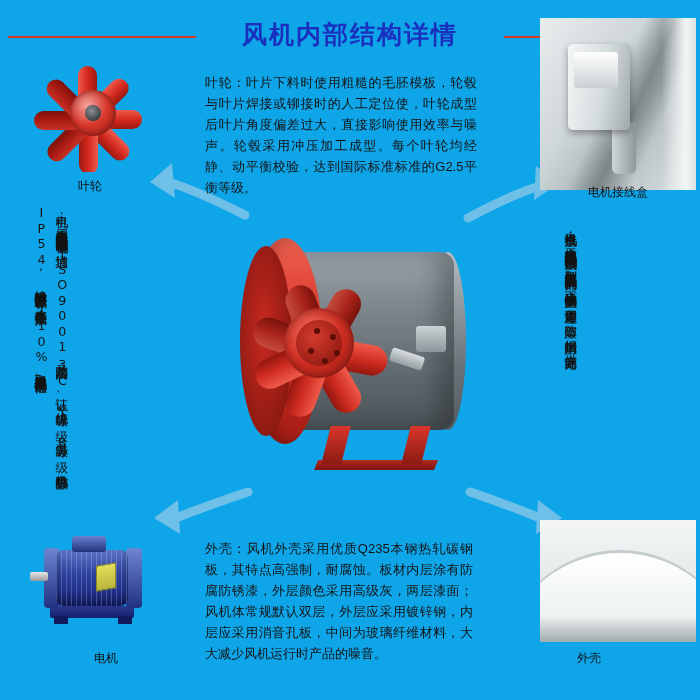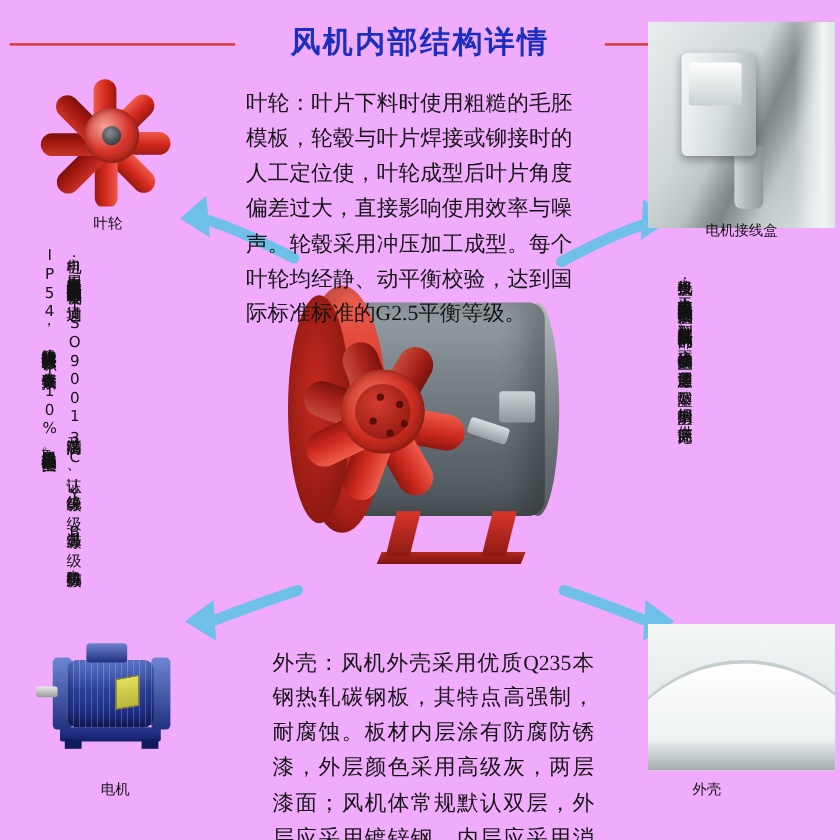--- a/index.html
+++ b/index.html
@@ -5,21 +5,21 @@
   html, body {
     margin: 0;
     padding: 0;
     background: #ffffff;
   }
   #page {
     position: relative;
     width: 700px;
     height: 700px;
     overflow: hidden;
-    background: #f0abfc;
+    background: #0ea5e9;
     font-family: "DejaVu Sans", "Liberation Sans", sans-serif;
   }
 
   
   #title {
     position: absolute;
     left: 0;
     top: 18px;
     width: 700px;
     text-align: center;
@@ -35,27 +35,27 @@
     height: 2px;
     background: #d7382c;
   }
   #title-rule-left { left: 8px; width: 188px; }
   #title-rule-right { right: 8px; width: 188px; }
 
   
   .textblock {
     position: absolute;
     color: #141414;
-    font-size: 18px;
+    font-size: 13px;
     line-height: 1.62;
     text-align: justify;
-    font-family: Liberation Serif, serif;
+    font-family: Liberation Sans, sans-serif;
   }
   #txt-impeller { left: 205px; top: 72px; width: 272px; }
-  #txt-shell    { left: 205px; top: 538px; width: 268px; margin-left: 22px; }
+  #txt-shell    { left: 205px; top: 538px; width: 268px; }
 
   .vtextblock {
     position: absolute;
     writing-mode: vertical-rl;
     text-orientation: upright;
     color: #141414;
     font-size: 12.6px;
     line-height: 1.66;
     letter-spacing: 0.5px;
     font-family: "DejaVu Sans", "Liberation Sans", sans-serif;
@@ -65,21 +65,21 @@
 
   
   .caption {
     position: absolute;
     font-size: 12px;
     color: #111;
     text-align: center;
     font-family: "DejaVu Sans", "Liberation Sans", sans-serif;
   }
   #cap-impeller { left: 35px;  top: 178px; width: 110px; }
-  #cap-motor    { left: 41px;  top: 650px; width: 110px; }
+  #cap-motor    { left: 51px;  top: 650px; width: 110px; }
   #cap-junction { left: 548px; top: 184px; width: 140px; }
   #cap-shell    { left: 534px; top: 650px; width: 110px; }
 
   
   .photo { position: absolute; overflow: hidden; }
 
   
   #photo-impeller { left: 22px; top: 52px; width: 140px; height: 120px; }
   .imp-hubring {
     position: absolute; left: 48px; top: 38px; width: 46px; height: 46px;

